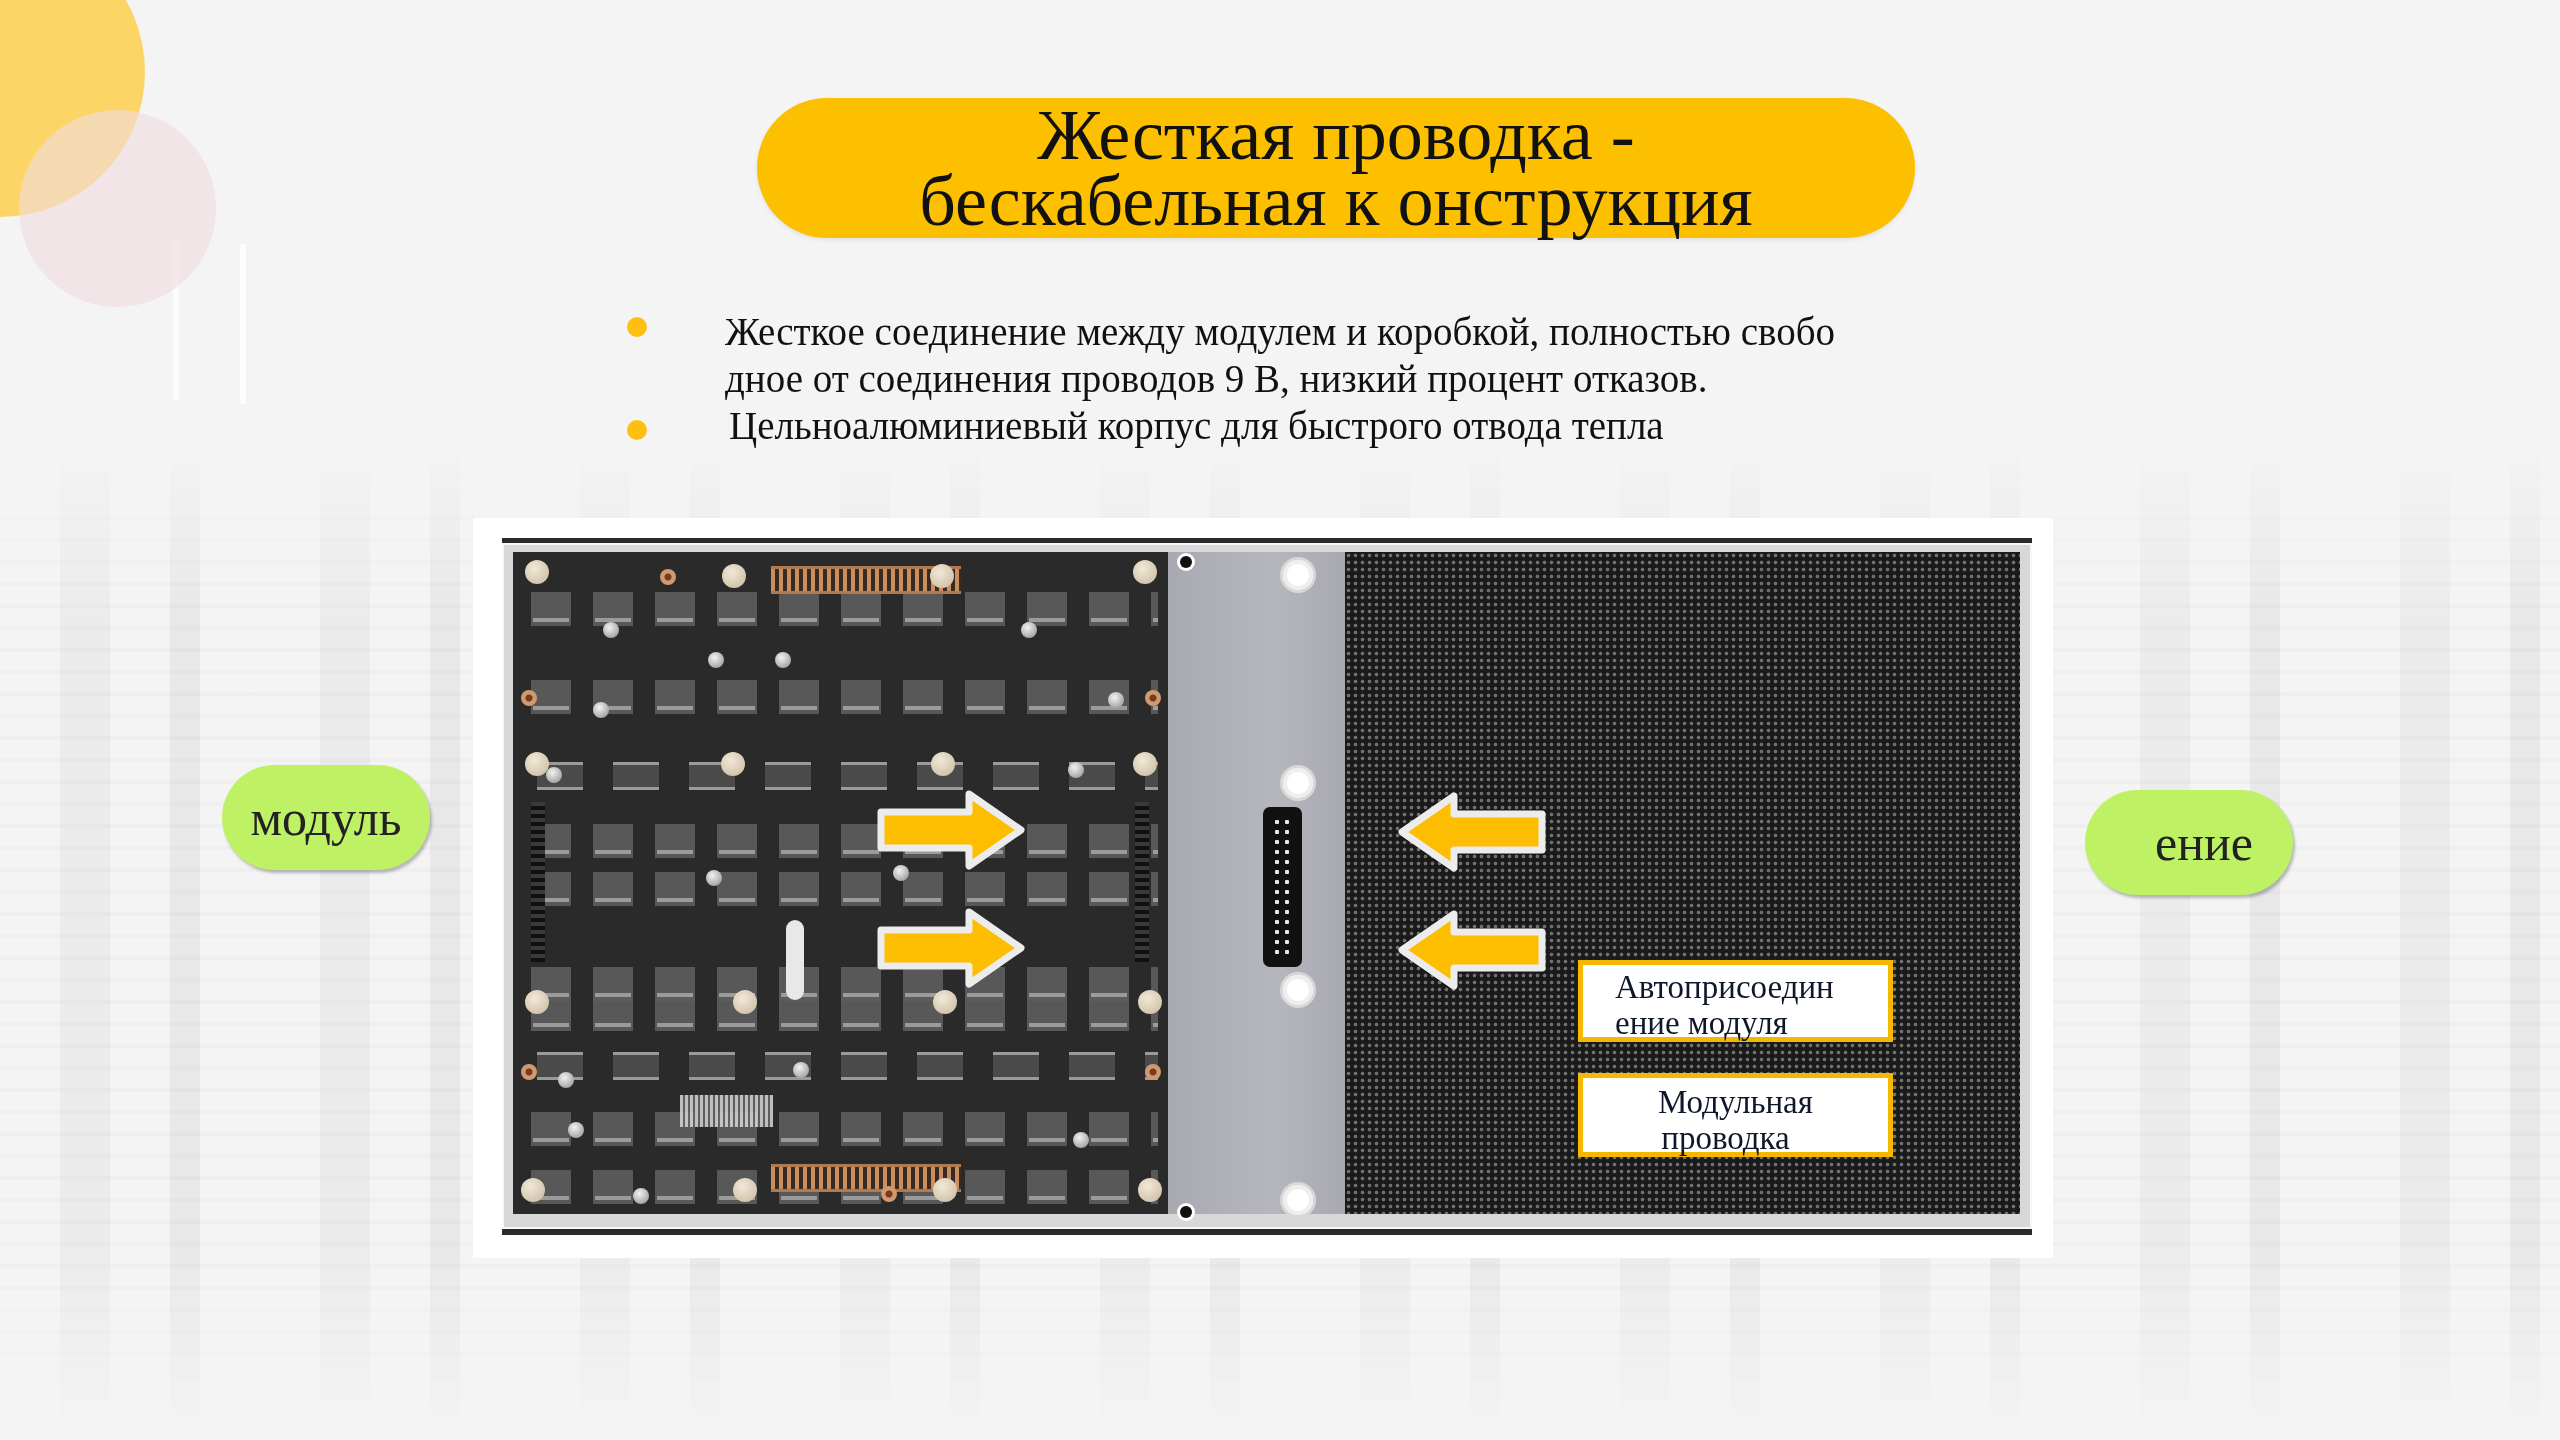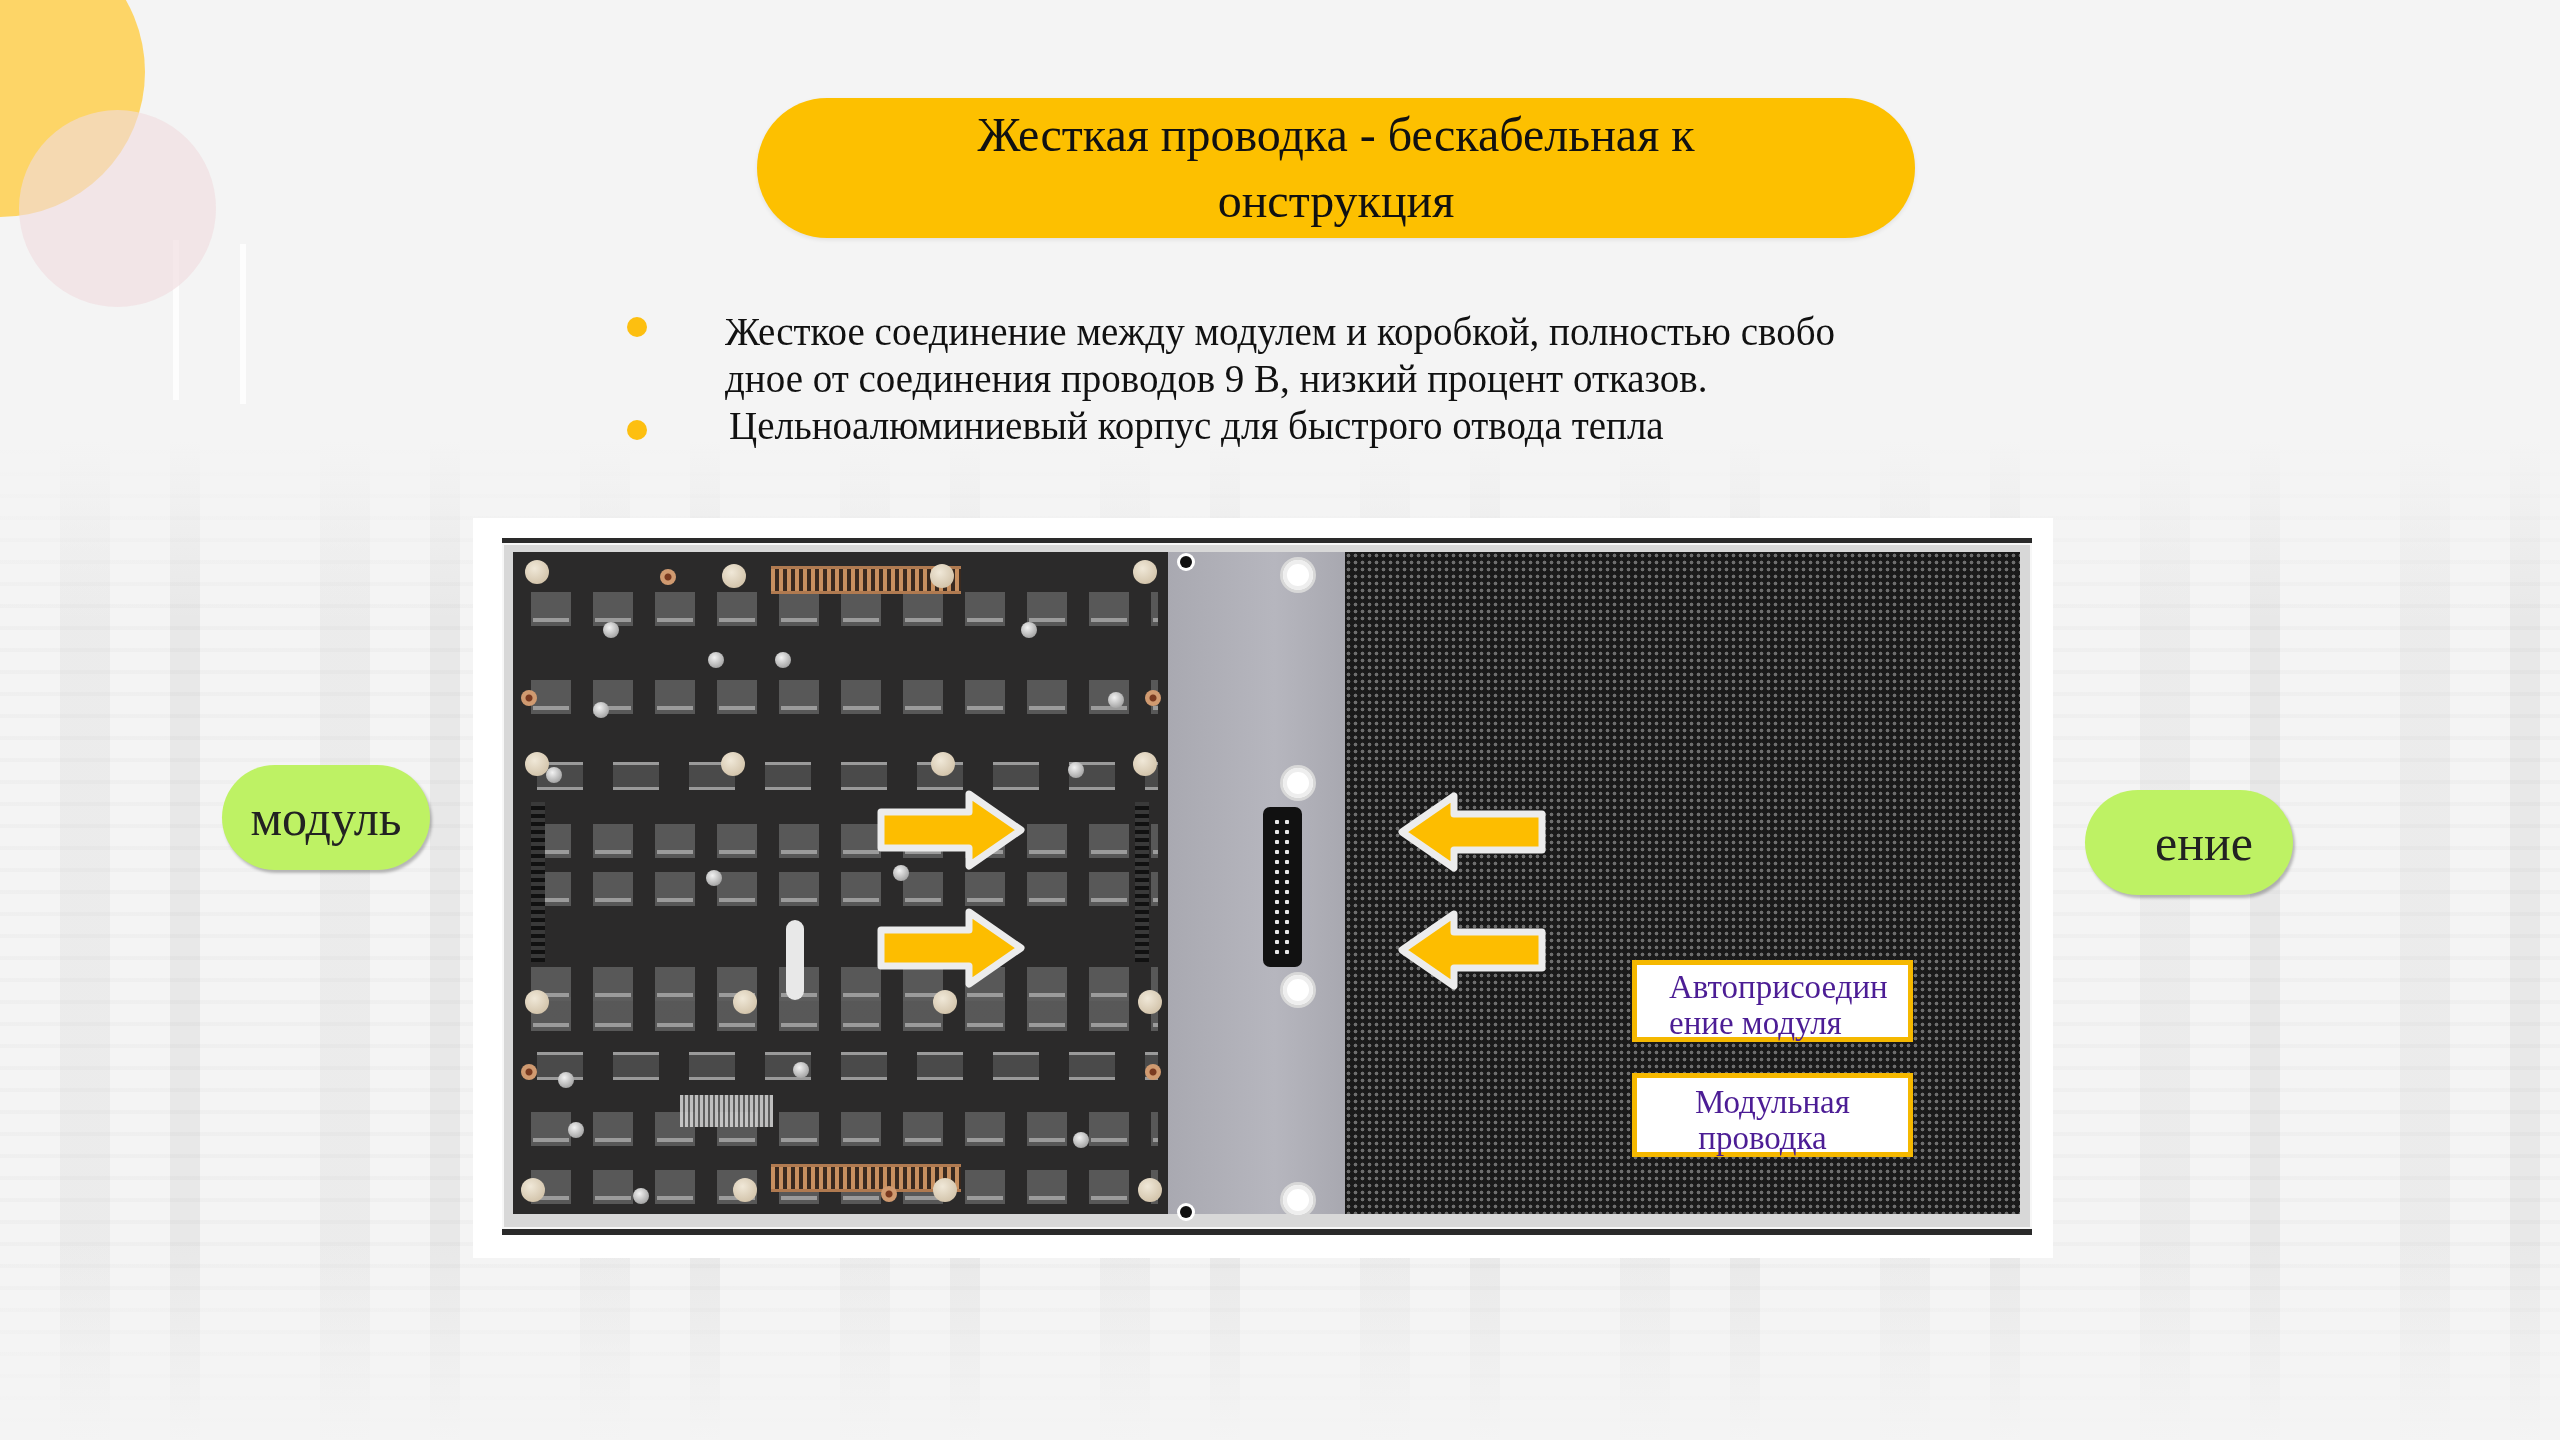--- a/index.html
+++ b/index.html
@@ -12,21 +12,21 @@
       repeating-linear-gradient(0deg, rgba(0,0,0,0.0) 0 18px, rgba(0,0,0,0.02) 18px 22px);
   }
   .spire{position:absolute;width:6px;background:rgba(255,255,255,0.8);}
   .circle-yellow{position:absolute;left:-145px;top:-73px;width:290px;height:290px;border-radius:50%;
     background:#fdd567;}
   .circle-pink{position:absolute;left:19px;top:110px;width:197px;height:197px;border-radius:50%;
     background:rgba(240,220,222,0.62);}
   .title-pill{position:absolute;left:757px;top:98px;width:1158px;height:140px;border-radius:70px;
     background:#fdc000;display:flex;align-items:center;justify-content:center;text-align:center;
     box-shadow:0 2px 4px rgba(0,0,0,0.08);}
-  .title-pill span{font-size:48px;line-height:66px;width:960px;display:block;color:#111;}
+  .title-pill span{font-size:72px;line-height:66px;width:960px;display:block;color:#111;}
   .bullets{position:absolute;left:600px;top:300px;width:1400px;}
   .bullet{position:absolute;width:20px;height:20px;border-radius:50%;background:#fdbf10;}
   .btext{position:absolute;font-size:39px;line-height:47px;color:#111;white-space:nowrap;}
   .photo-card{position:absolute;left:473px;top:518px;width:1580px;height:740px;background:#fff;}
   .frame{position:absolute;left:502px;top:538px;width:1530px;height:697px;background:#d8d8d8;
     border-top:5px solid #2a2a2a;border-bottom:6px solid #2a2a2a;box-sizing:border-box;
     box-shadow:inset 0 0 0 2px #f7f7f7;}
   .pcb{position:absolute;left:513px;top:552px;width:655px;height:662px;background:#2b2a2a;
     overflow:hidden;}
   .chip-row{position:absolute;left:10px;width:635px;height:34px;
@@ -56,22 +56,22 @@
     box-shadow:0 0 0 3px #d8d8d8, inset 0 0 0 4px #eee;}
   .hole{position:absolute;width:12px;height:12px;border-radius:50%;background:#111;box-shadow:0 0 0 3px #fff;}
   .connector{position:absolute;left:1263px;top:807px;width:39px;height:160px;border-radius:7px;background:#111;
     box-sizing:border-box;padding:10px 9px;}
   .connector .pins{width:100%;height:100%;
     background:radial-gradient(circle,#e8e8e8 0 2px,transparent 2.5px) 0 0/10px 10px;}
   .led{position:absolute;left:1345px;top:552px;width:675px;height:662px;background:#1a1a1a;
     background-image:radial-gradient(circle,#6e6e6e 0 1.6px,transparent 2.2px);
     background-size:7px 7px;}
   .arrow{position:absolute;width:148px;height:80px;}
-  .label-box{position:absolute;left:1632px;width:281px;background:#fff;border:5px solid #f5b800;box-sizing:border-box;
-    font-size:33px;line-height:36px;color:#4c1d95;}
+  .label-box{position:absolute;left:1578px;width:315px;background:#fff;border:5px solid #f5b800;box-sizing:border-box;
+    font-size:33px;line-height:36px;color:#0f172a;}
   .side-pill{position:absolute;background:#bef264;border-radius:53px;display:flex;align-items:center;justify-content:center;
     box-shadow:2px 3px 3px rgba(0,0,0,0.25);}
   .side-pill span{font-size:50px;color:#222;}
 </style>
 </head>
 <body>
 
 <div class="bg-city"></div>
 <div class="spire" style="left:173px;top:240px;height:160px;"></div>
 <div class="spire" style="left:240px;top:244px;height:160px;"></div>

